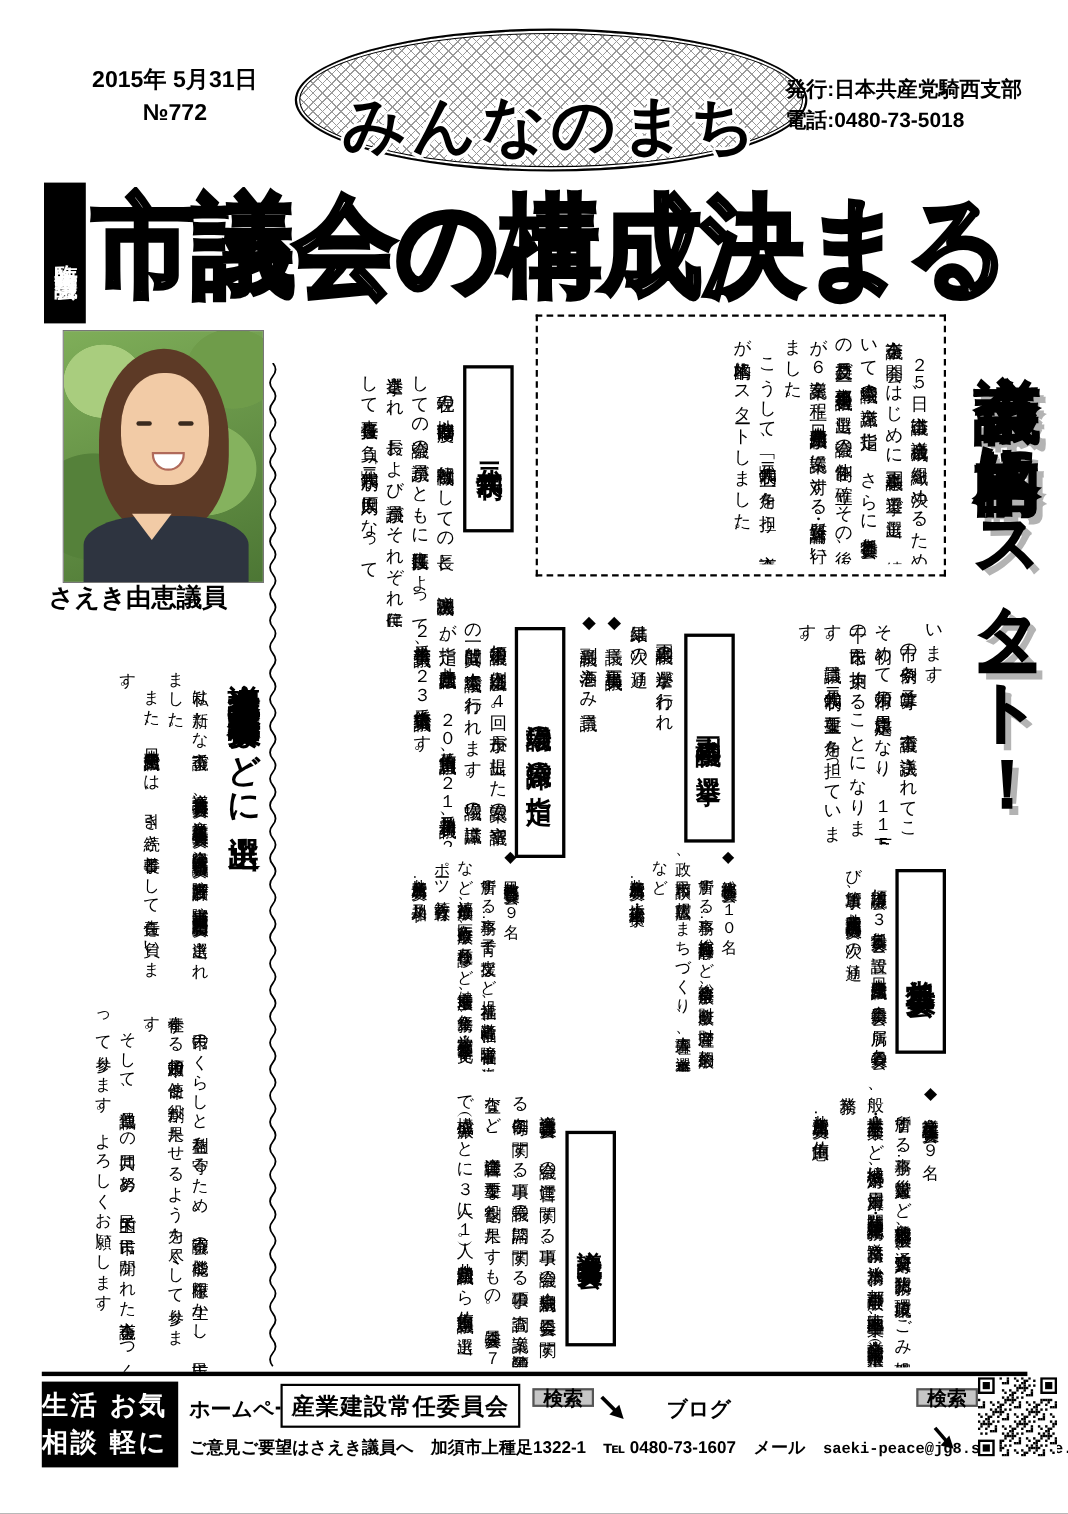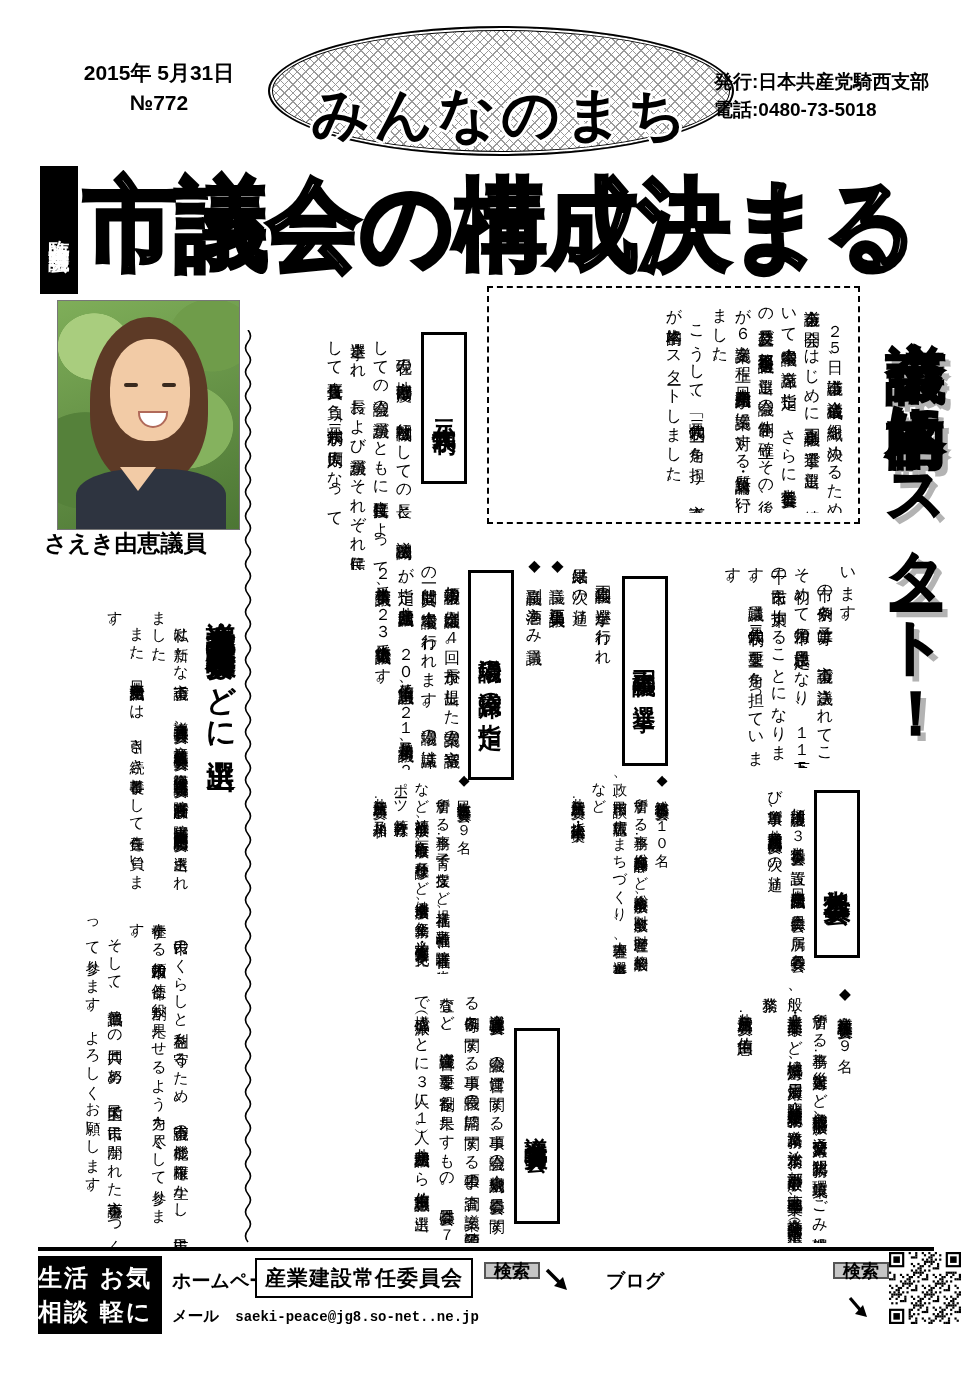--- a/index.html
+++ b/index.html
@@ -191,20 +191,21 @@
   </svg>
 
   <div class="abs flabel fl-blog">ブログ</div>
   <div class="abs sbtn sb2">検索</div>
   <svg class="abs arr2" width="26" height="26">
     <path d="M4 2 L16 16" stroke="#000" stroke-width="3.2" fill="none"></path>
     <path d="M21 21 L9 18 L17 9 Z" fill="#000"></path>
   </svg>
 
   <div class="abs contact-row">
+    <span>ご意見ご要望はさえき議員へ　加須市上種足1322-1　℡ 0480-73-1607</span>
     <span>メール</span>
     <span class="mail-addr">saeki-peace@jg8.so-net..ne.jp</span>
   </div>
 
   <svg class="abs qr" width="72" height="72" viewBox="0 0 33 33" id="qr-svg">
     <rect x="0" y="0" width="33" height="33" fill="#fff"></rect>
   <rect x="0" y="0" width="7" height="7" fill="#000"></rect>
       <rect x="1" y="1" width="5" height="5" fill="#fff"></rect>
       <rect x="2" y="2" width="3" height="3" fill="#000"></rect>
       <rect x="26" y="0" width="7" height="7" fill="#000"></rect>

